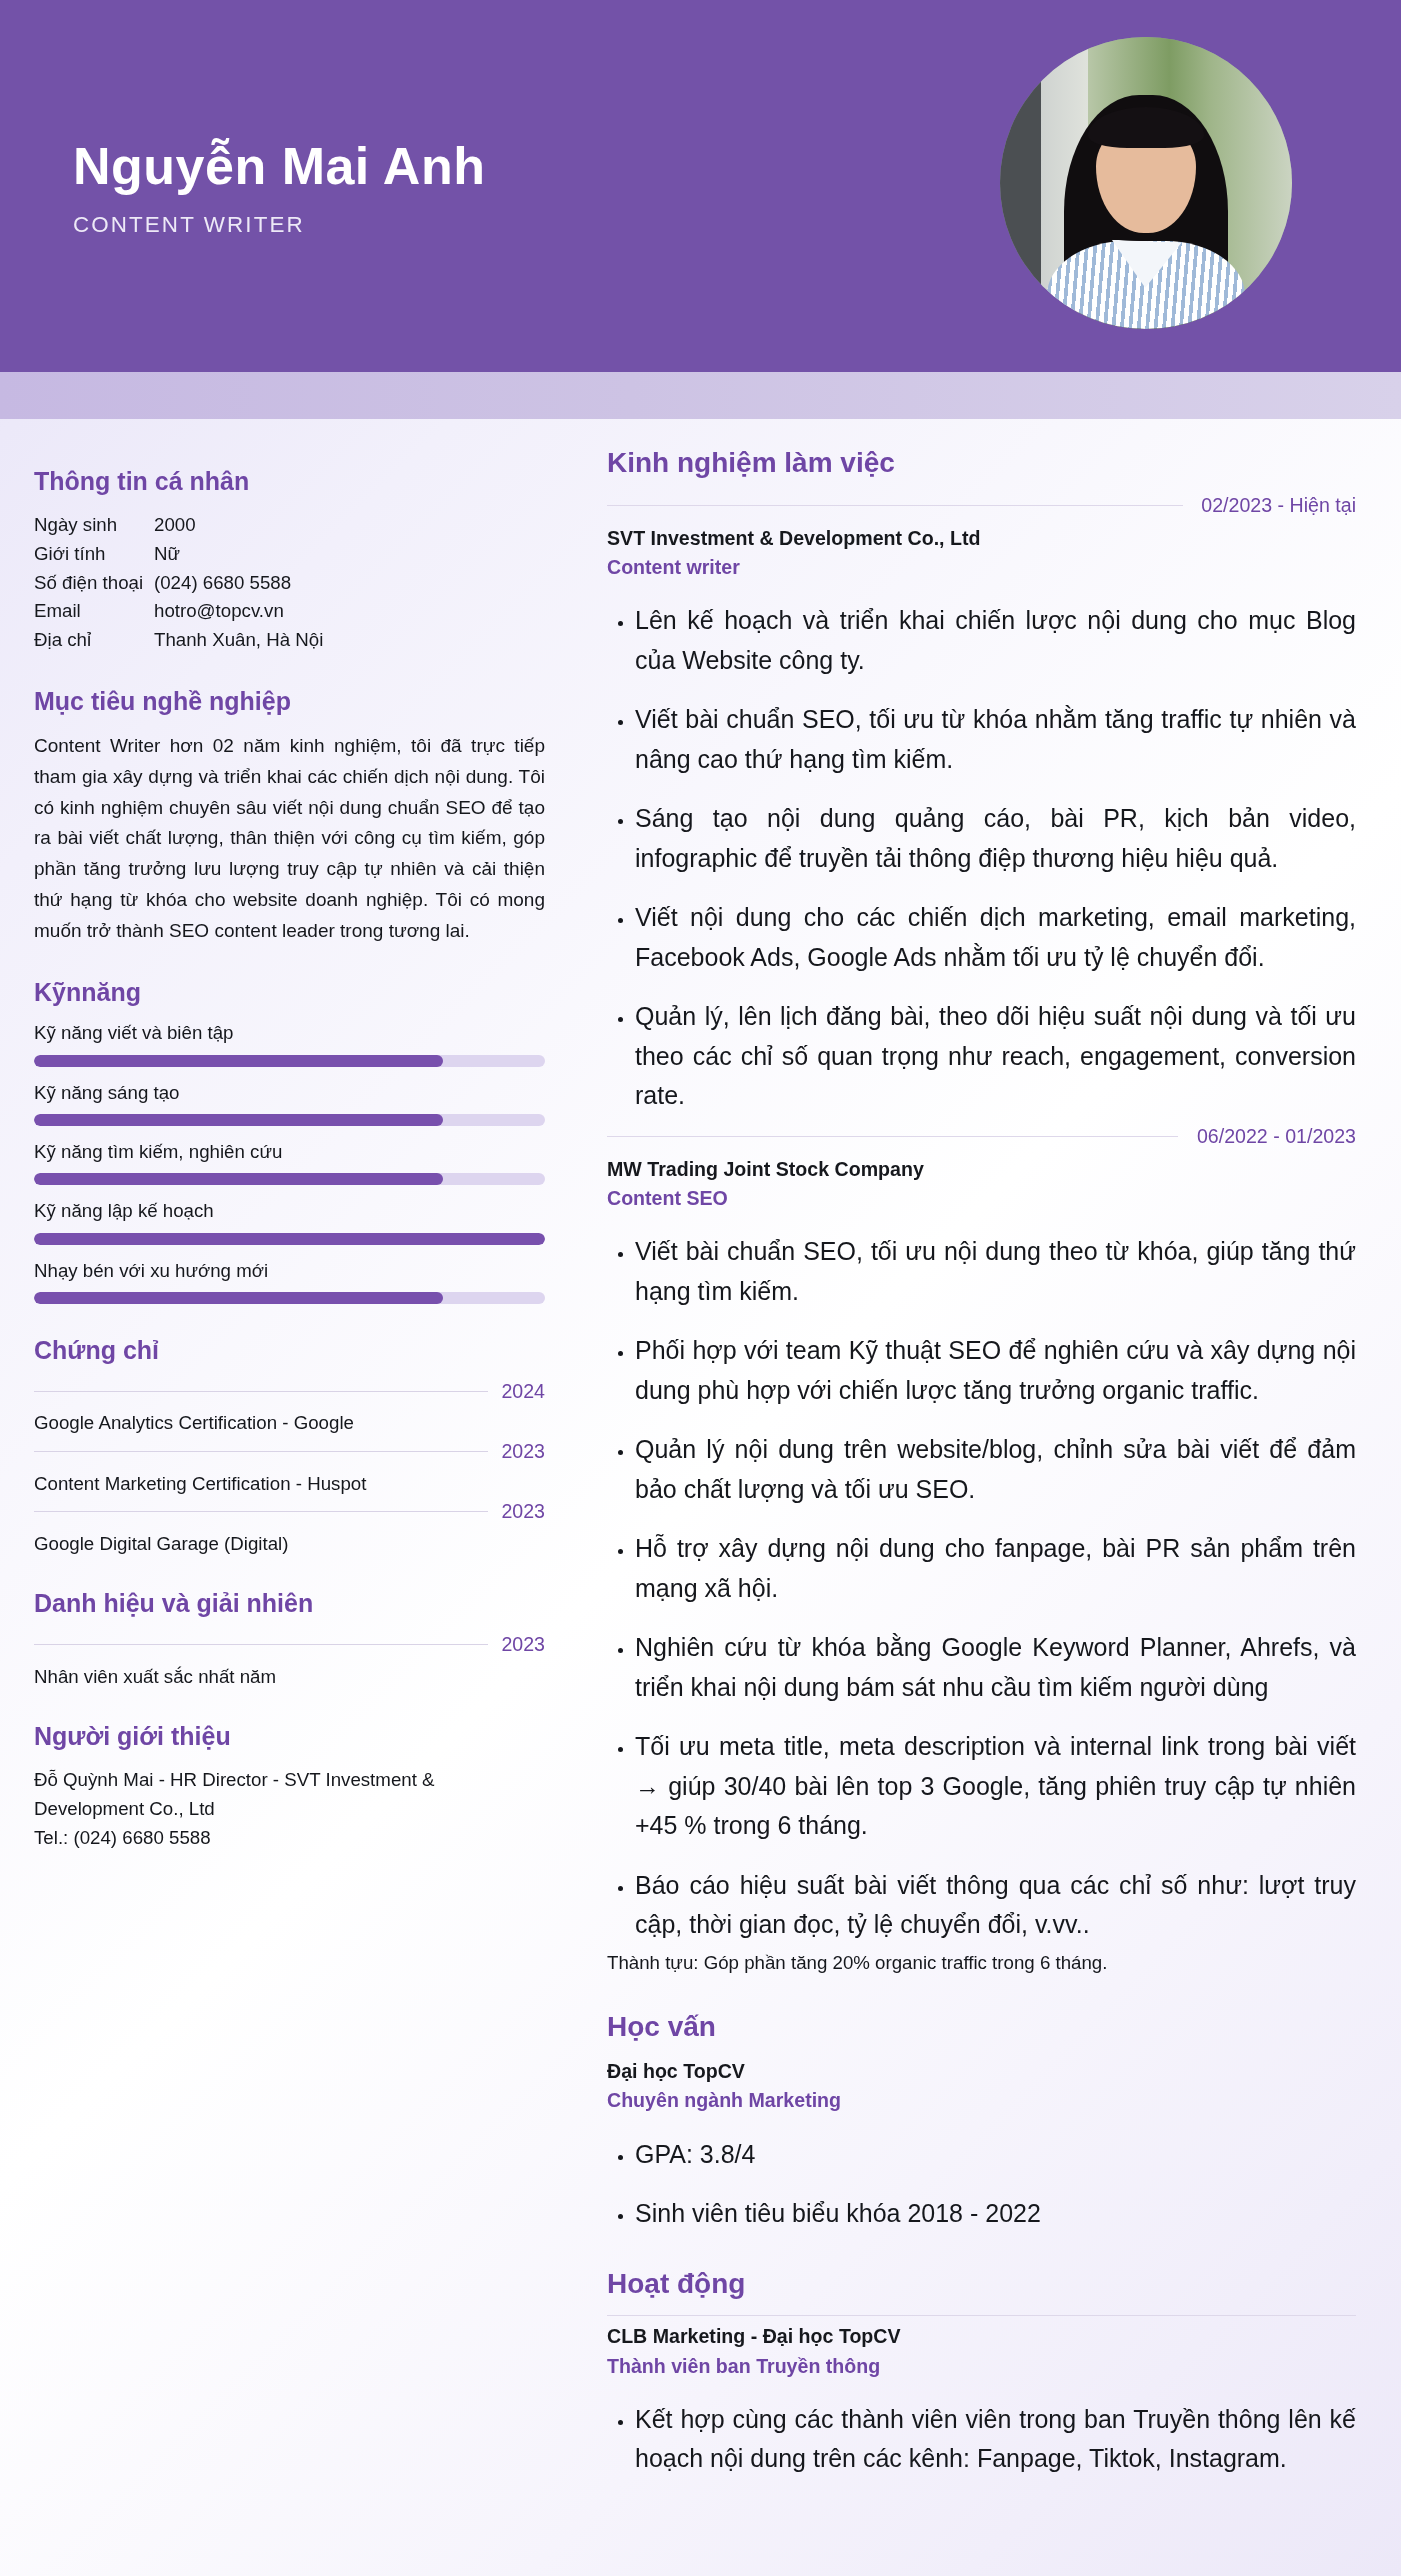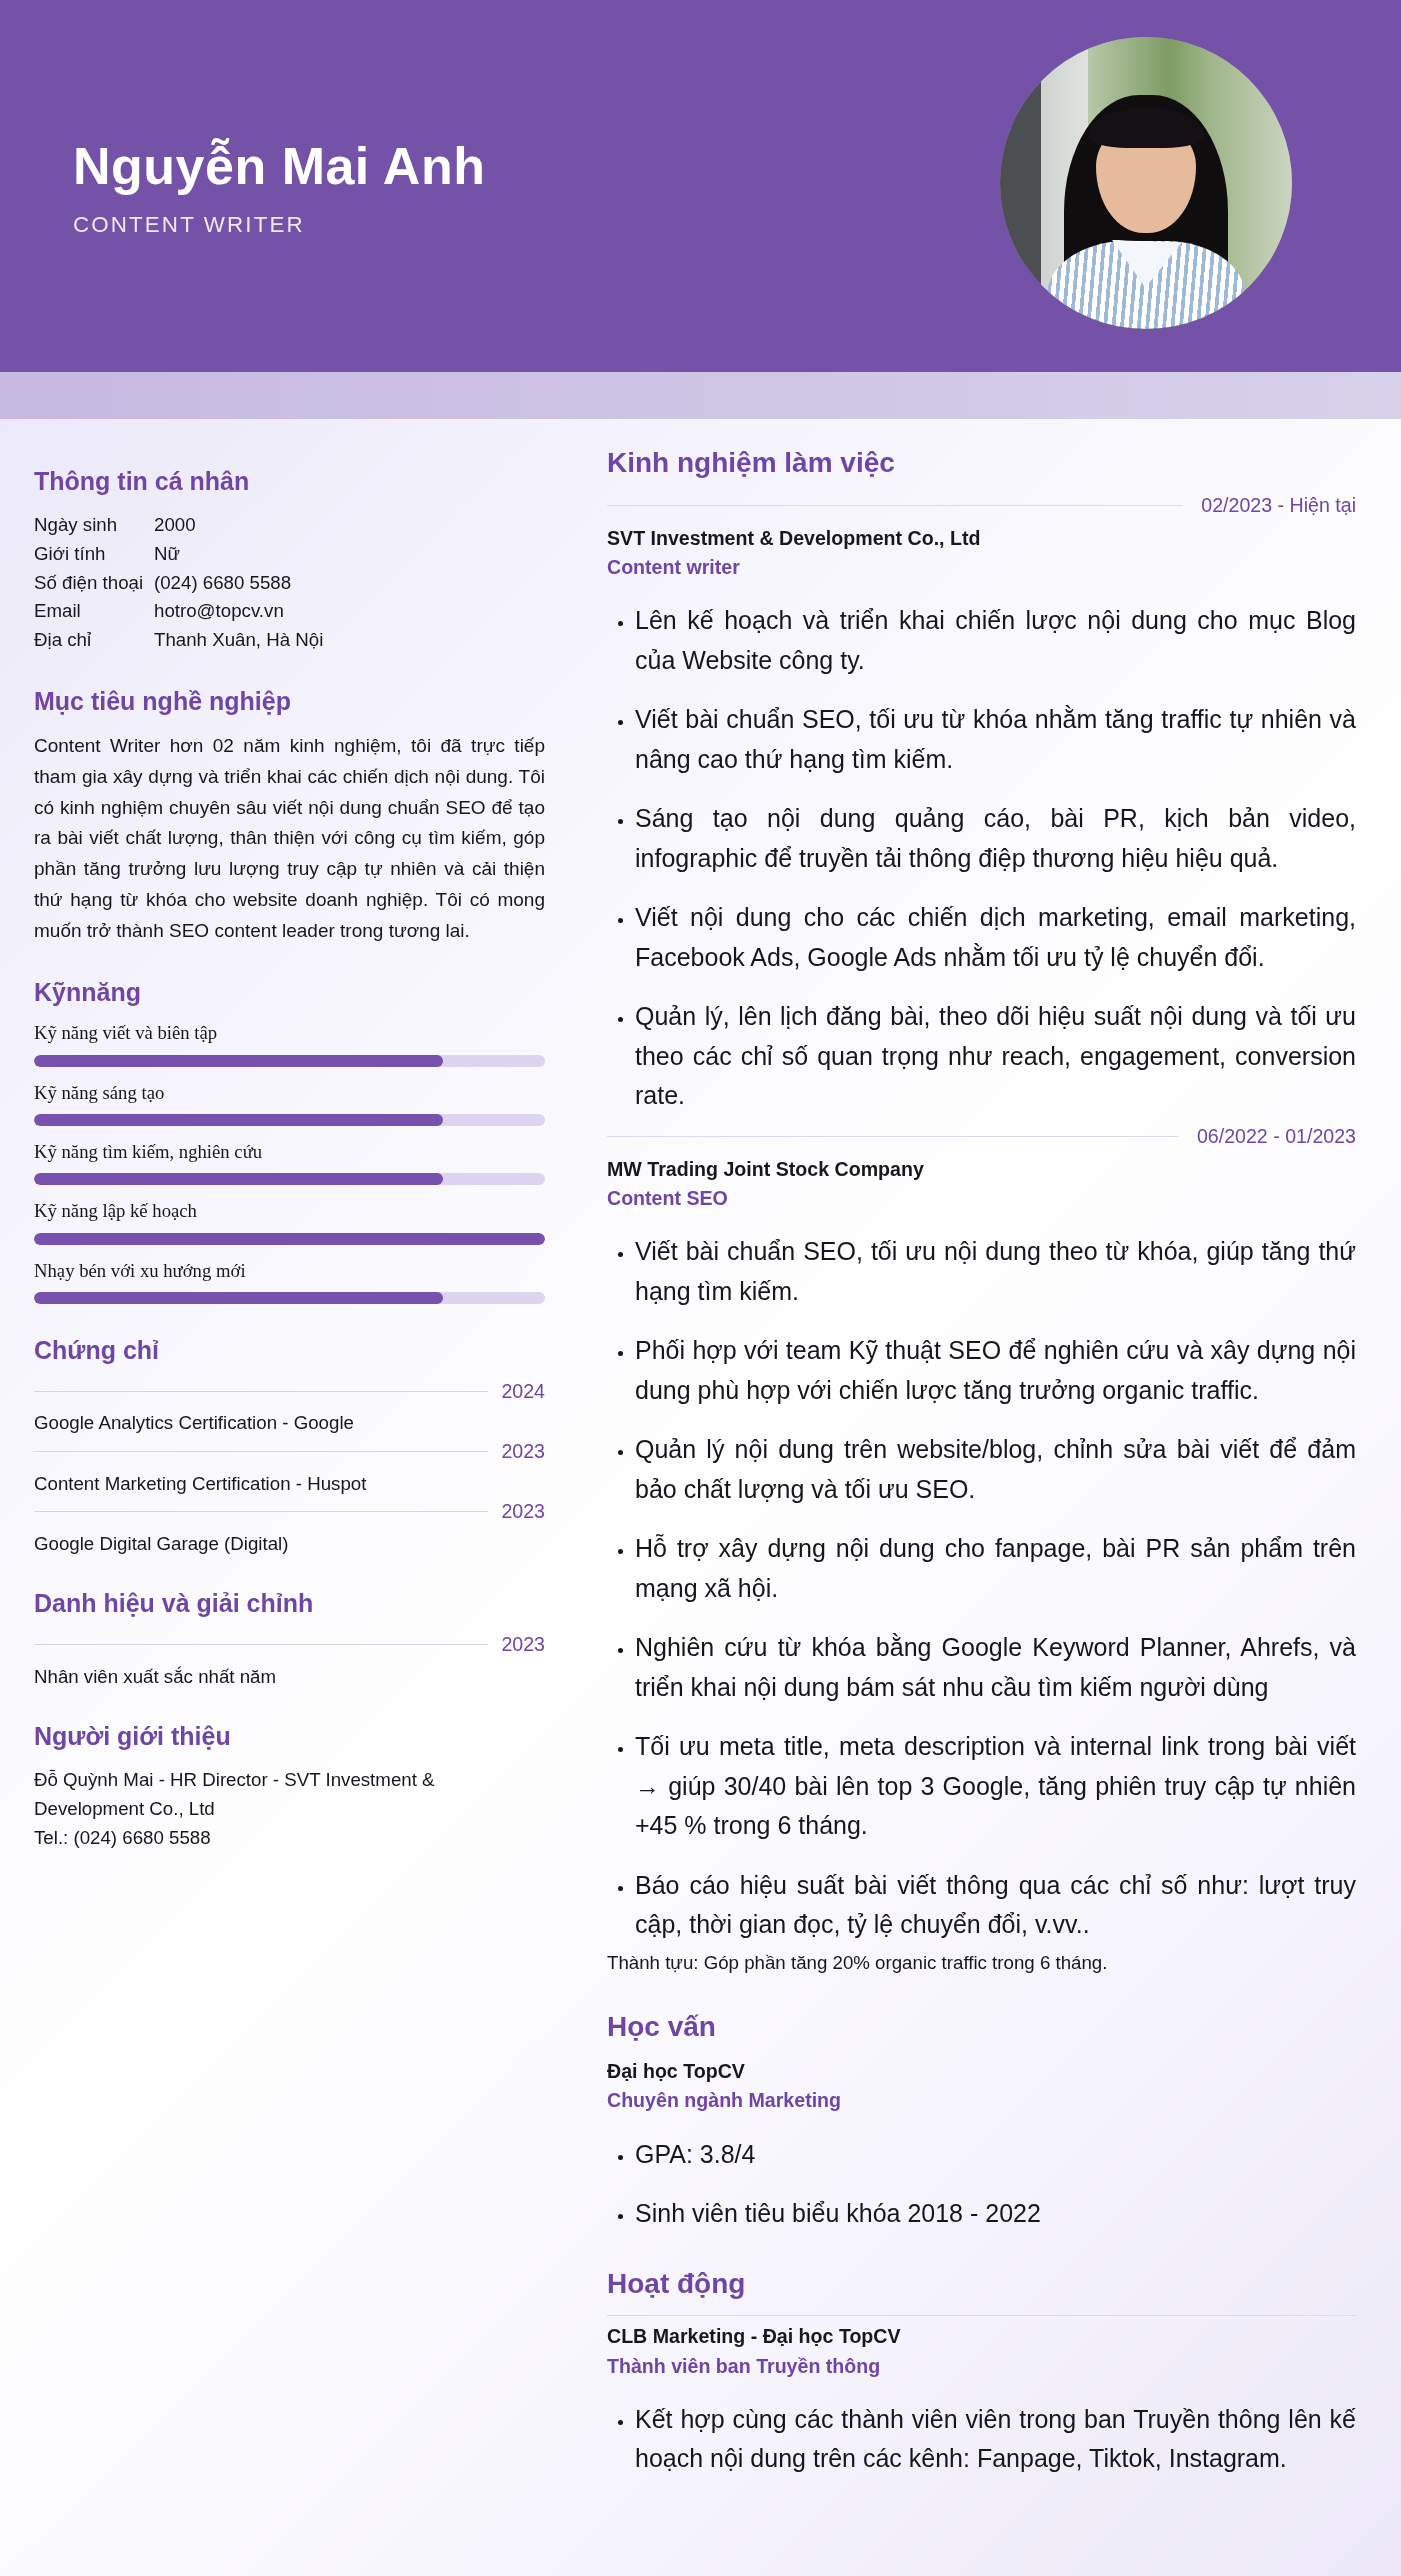--- a/index.html
+++ b/index.html
@@ -46,21 +46,21 @@
   
   .info-row { display:flex; font-size:18.7px; color:#16181d; line-height:1.54; }
   .info-label { width:120px; flex:none; }
   .info-value { flex:1; }
 
   
   .objective { font-size:19px; color:#15171c; line-height:1.62; text-align:justify; }
 
   
   .skill { margin-bottom:15px; }
-  .skill-name { font-size:18.7px; color:#15171c; margin-bottom:10.3px;font-family:Liberation Serif, serif; }
+  .skill-name { font-size:18.7px; color:#15171c; margin-bottom:10.3px; }
   .bar { height:12px; border-radius:6.5px; background:#ddd5ef; overflow:hidden; }
   .bar > i { display:block; height:100%; border-radius:6.5px; background:#7850ad; }
 
   
   .dated { margin-bottom:3.7px; }
   .dated-head { display:flex; align-items:center; gap:13px; }
   .dated-rule { flex:1; height:0.9px; background:#d9d3e6; }
   .dated-year { color:#6f46a5; font-size:19.6px; white-space:nowrap; }
   .dated-text { font-size:18.7px; color:#15171c; margin-top:6.5px; line-height:1.45; }
 
@@ -187,21 +187,21 @@
           </div>
           <div class="dated">
             <div class="dated-head">
               <div class="dated-rule"></div>
               <div class="dated-year">2023</div>
             </div>
             <div class="dated-text">Google Digital Garage (Digital)</div>
           </div>
         </div>
 
-      <div class="sec-title">Danh hiệu và giải chỉnh</div>
+      <div class="sec-title">Danh hiệu và giải nhiên</div>
       <div id="award-list">
           <div class="dated">
             <div class="dated-head">
               <div class="dated-rule"></div>
               <div class="dated-year">2023</div>
             </div>
             <div class="dated-text">Nhân viên xuất sắc nhất năm</div>
           </div>
         </div>
 

